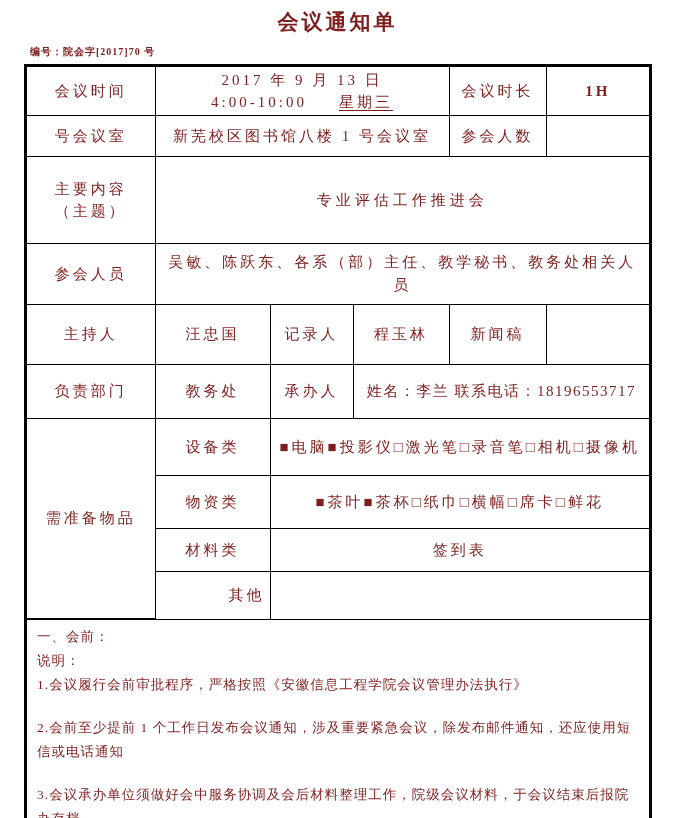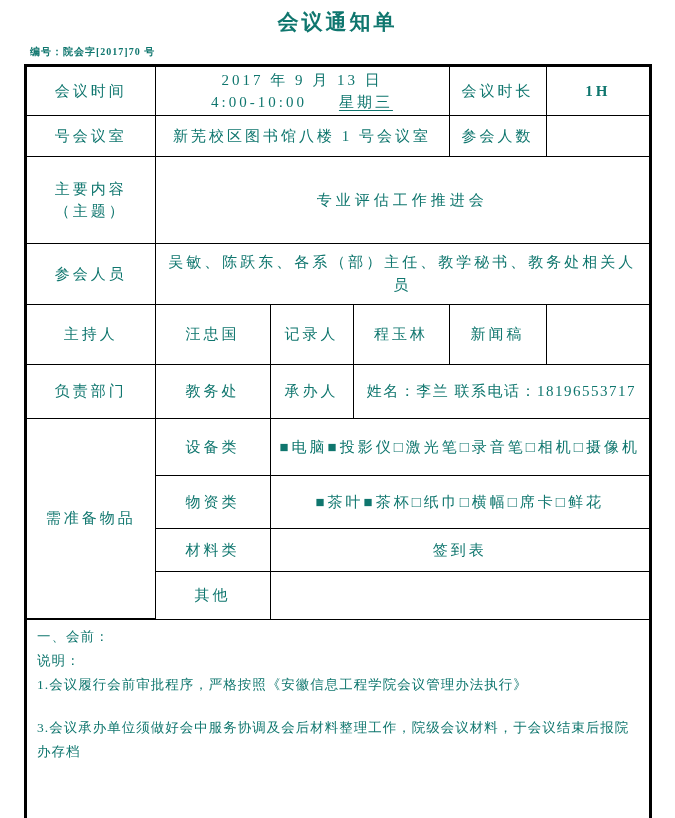--- a/index.html
+++ b/index.html
@@ -1,40 +1,40 @@
 <!DOCTYPE html>
 <html><head>
 <meta charset="utf-8">
 <style>
   * { box-sizing: border-box; }
   html,body { margin:0; padding:0; background:#ffffff; }
   .page {
     position:relative; width:675px; height:818px; background:#fff;
-    color:#0f766e; font-family:"Liberation Serif","DejaVu Serif",serif;
+    color:#7f1d1d; font-family:"Liberation Serif","DejaVu Serif",serif;
     overflow:hidden;
   }
   .title {
     text-align:center; font-size:21px; font-weight:bold;
     letter-spacing:3px; padding-top:8px;
   }
   .doc-number {
     margin:9px 0 5px 30px; font-size:10px; font-weight:bold; letter-spacing:1px;
   }
   .boxed {
     margin-left:24px; width:628px; border:3px solid #000; background:#fff;
   }
   table.form { border-collapse:collapse; table-layout:fixed; width:100%; }
   table.form td {
     border:1px solid #000; text-align:center; vertical-align:middle;
     font-size:15px; letter-spacing:3px; padding:2px 5px; overflow:hidden;
   }
   table.form tr > td:first-child { border-left:none;margin-left:12px; }
   table.form tr > td:last-child { border-right:none; }
   table.form tr:first-child > td { border-top:none; }
-  table.form tr:last-child > td { border-bottom:none; }
+  table.form tr:last-child > td { border-bottom:none;text-align:right; }
   td.lt { text-align:left; padding-left:9px;margin-left:20px; }
   .two-line { line-height:22px; }
   .wd-underline { text-decoration:underline; text-underline-offset:3px; margin-left:32px; }
   .bold-val { font-weight:bold; font-size:16px; letter-spacing:1px; }
   .check-cell { line-height:26px; letter-spacing:2.5px; }
   .notes {
     border-top:1px solid #000; padding:5px 12px 0 10px;
     font-size:13.5px; line-height:24px; letter-spacing:1px; text-align:left;
     height:213px;
   }
@@ -131,17 +131,18 @@
         <td>其他</td>
         <td colspan="4" class="lt"></td>
       </tr>
     </tbody>
       </table>
 
     <div class="notes">
       <div class="item">一、会前：</div>
       <div class="item">说明：</div>
       <div class="item">1.会议履行会前审批程序，严格按照《安徽信息工程学院会议管理办法执行》</div>
+      <div class="item spaced">2.会前至少提前 1 个工作日发布会议通知，涉及重要紧急会议，除发布邮件通知，还应使用短信或电话通知</div>
       <div class="item spaced">3.会议承办单位须做好会中服务协调及会后材料整理工作，院级会议材料，于会议结束后报院办存档</div>
     </div>
   </div>
 
 </div>
 
 </body></html>

